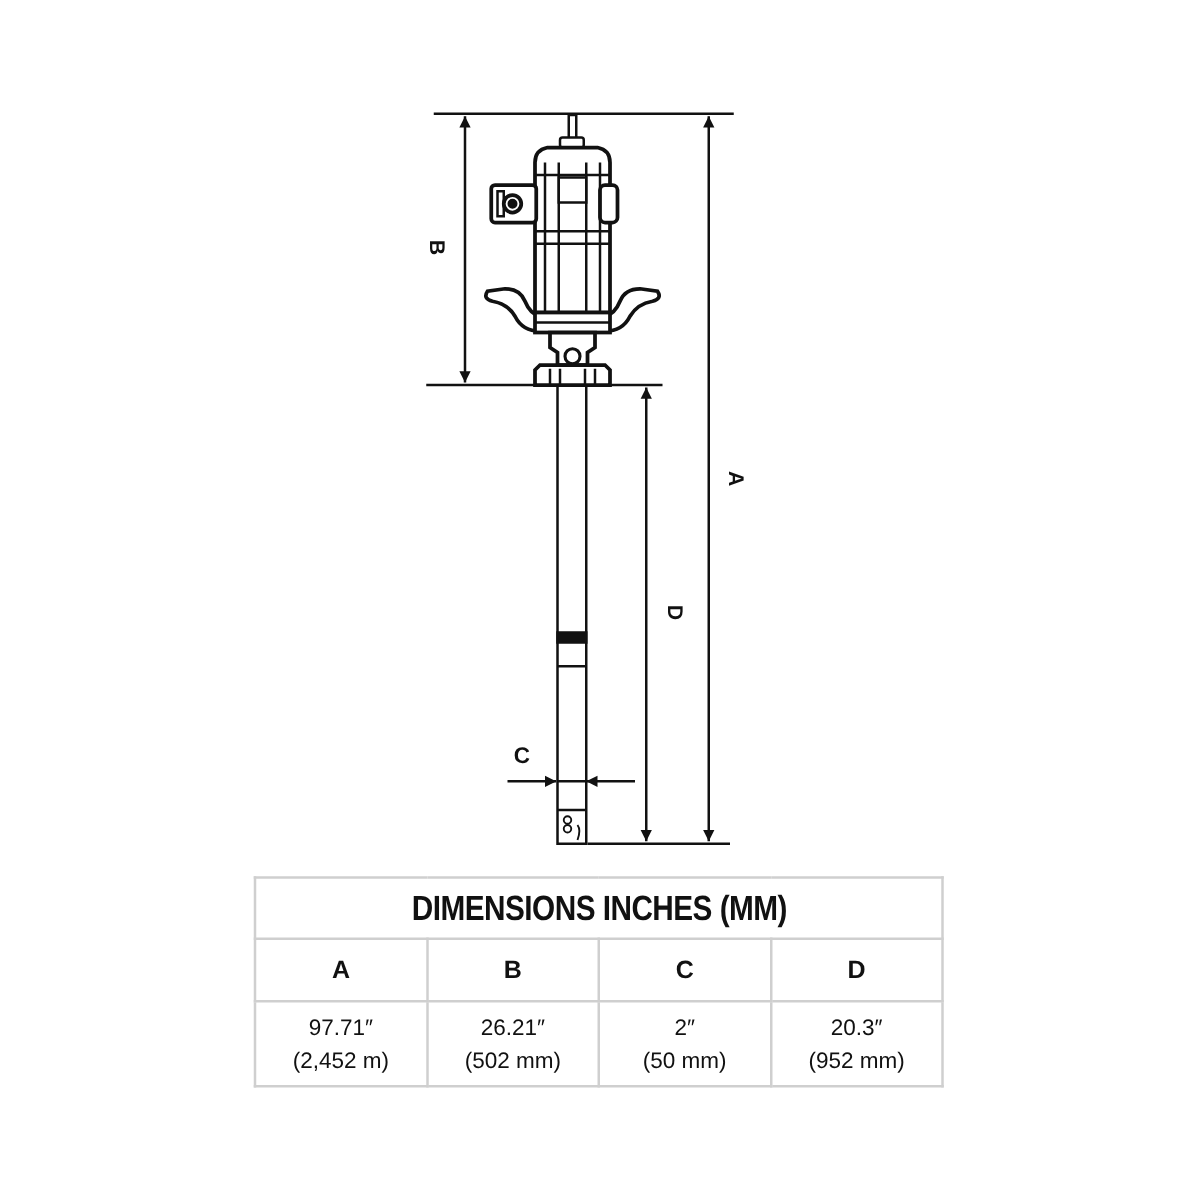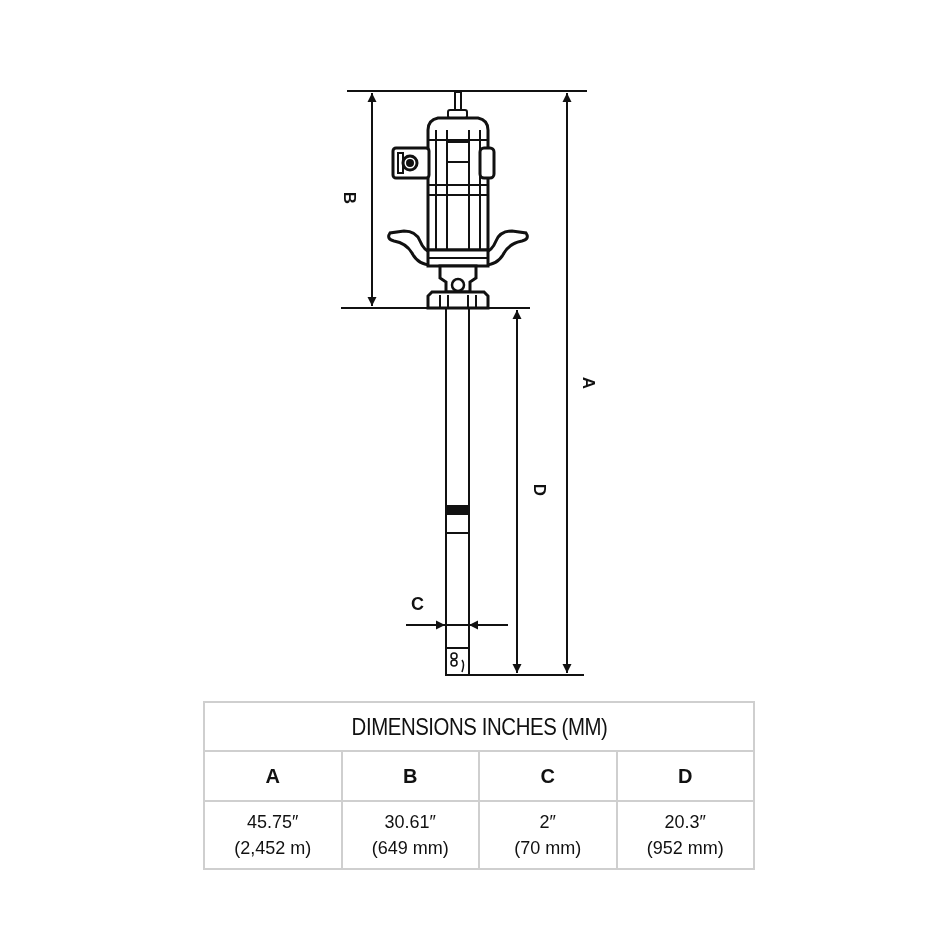--- a/index.html
+++ b/index.html
@@ -2,21 +2,21 @@
 <html><head>
 <meta charset="utf-8">
 <style>
   html,body{margin:0;padding:0;background:#fff;}
   body{width:950px;height:950px;position:relative;overflow:hidden;font-family:"Liberation Sans",sans-serif;}
   #drawing{position:absolute;left:0;top:0;width:950px;height:700px;}
   .dimlabel{position:absolute;font-family:"Liberation Sans",sans-serif;font-weight:bold;font-size:17px;color:#111;transform:rotate(90deg);transform-origin:center;}
   .dimlabel.norot{transform:none;}
   table.dims{position:absolute;left:203px;top:701px;width:552px;border-collapse:collapse;font-family:"Liberation Sans",sans-serif;color:#111;}
   table.dims td,table.dims th{border:2px solid #cfcfcf;text-align:center;padding:0;}
-  table.dims th.title{height:47px;font-size:24px;font-weight:normal;transform-origin:center;letter-spacing:-0.5px;}
+  table.dims th.title{height:47px;font-size:28px;font-weight:bold;transform-origin:center;letter-spacing:-0.5px;}
   table.dims th.col{height:48px;font-size:20px;font-weight:bold;width:25%;}
   table.dims td.val{height:66px;font-size:18px;line-height:26px;font-weight:normal;}
   .title-inner{display:inline-block;transform:scaleX(0.85);}
 </style>
 </head>
 <body>
 
 <div id="drawing">
   <svg width="950" height="700" viewBox="0 0 950 700" xmlns="http://www.w3.org/2000/svg">
     <defs>
@@ -100,30 +100,30 @@
     <th class="title" colspan="4"><span class="title-inner">DIMENSIONS INCHES (MM)</span></th>
   </tr>
   <tr>
     <th class="col">A</th>
     <th class="col">B</th>
     <th class="col">C</th>
     <th class="col">D</th>
   </tr>
   <tr>
     <td class="val">
-          <div>45.75″</div>
+          <div>97.71″</div>
           <div>(2,452 m)</div>
         </td>
     <td class="val">
-          <div>30.61″</div>
-          <div>(649 mm)</div>
+          <div>26.21″</div>
+          <div>(502 mm)</div>
         </td>
     <td class="val">
           <div>2″</div>
-          <div>(70 mm)</div>
+          <div>(50 mm)</div>
         </td>
     <td class="val">
           <div>20.3″</div>
           <div>(952 mm)</div>
         </td>
   </tr>
 </tbody>
   </table>
 
 </body></html>

